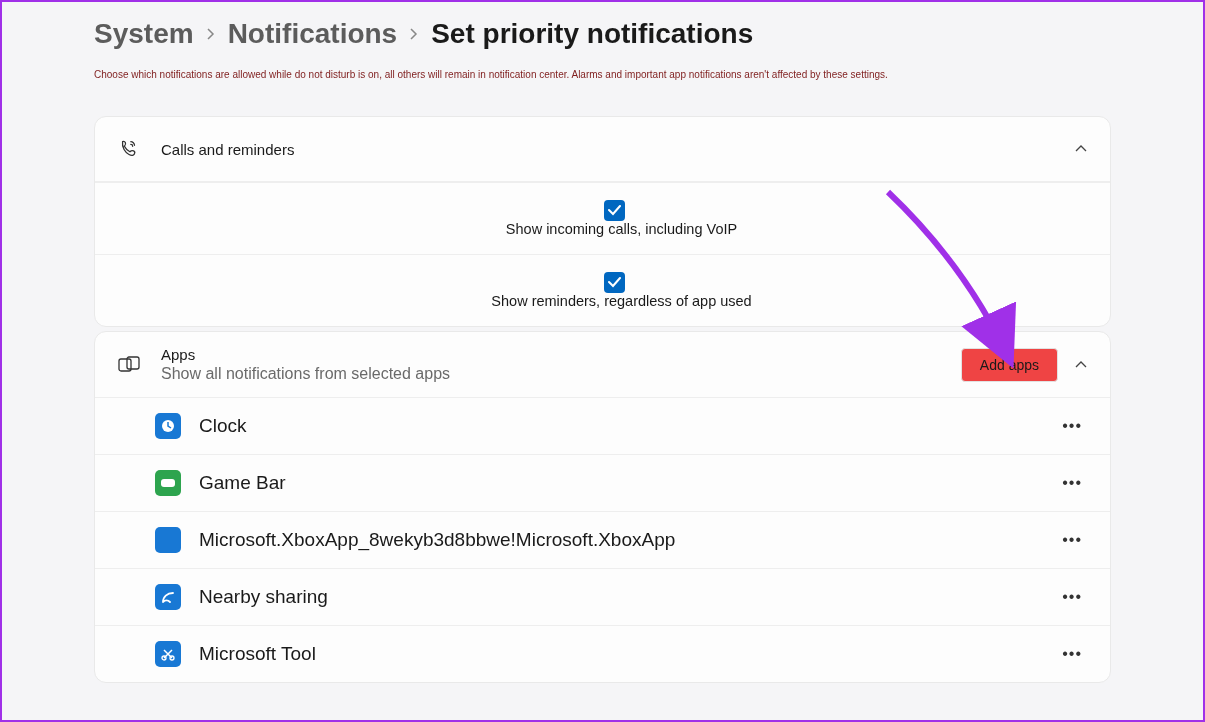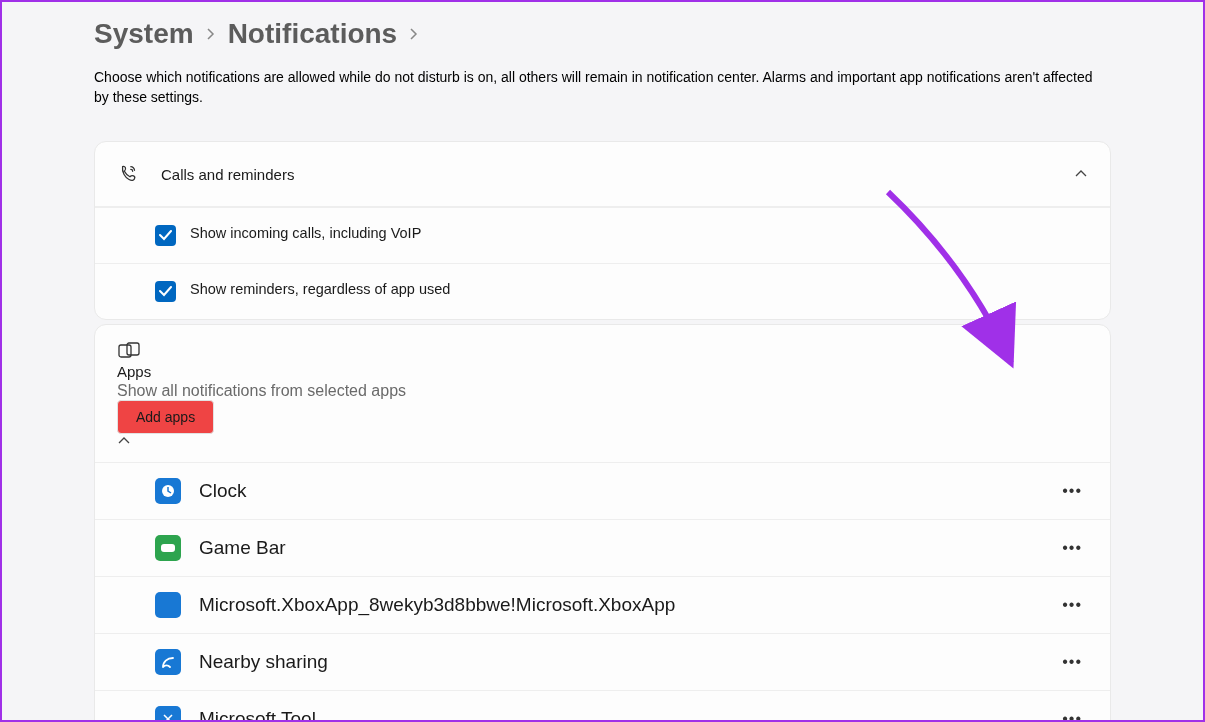--- a/index.html
+++ b/index.html
@@ -34,22 +34,22 @@
   .bc-sep {
     font-size: 20px;
     color: #888;
   }
   .bc-current {
     font-size: 28px;
     color: #1a1a1a;
     font-weight: 600;
   }
   .description {
-    font-size: 14px;
-    color: #000000;
+    font-size: 10px;
+    color: #7f1d1d;
     line-height: 1.4;
     margin-bottom: 34px;
   }
   .panel {
     background: #fdfdfd;
     border: 1px solid #e9e9e9;
     border-radius: 12px;
     margin-bottom: 4px;
   }
   .panel-header {
@@ -80,45 +80,45 @@
   }
   .chevron {
     width: 14px;
     height: 14px;
     display: flex;
     align-items: center;
     justify-content: center;
   }
   .check-row {
     display: flex;
-    align-items: flex-start;
+    align-items: center;
     padding: 17px 22px 17px 60px;
     border-top: 1px solid #eee;
+    flex-direction: column;
   }
   .checkbox {
     width: 21px;
     height: 21px;
     background: #0067c0;
     border-radius: 4px;
     display: flex;
     align-items: center;
     justify-content: center;
     margin-right: 14px;
     cursor: pointer;
   }
   .check-label {
     font-size: 14.5px;
     color: #1a1a1a;
   }
   .apps-header {
     display: flex;
-    align-items: flex-start;
+    align-items: center;
     padding: 14px 22px;
     cursor: pointer;
-    flex-direction: column;
   }
   .apps-title-block {
     flex: 1;
   }
   .add-apps-btn {
     background: #ef4444;
     border: 1px solid #e2e2e2;
     border-radius: 4px;
     padding: 8px 18px;
     font-size: 14px;
@@ -172,20 +172,21 @@
       <svg width="10" height="14" viewBox="0 0 10 14">
           <path d="M2 2 L7 7 L2 12" stroke="#888" stroke-width="1.5" fill="none"></path>
         </svg>
     </span>
     <span class="bc-item">Notifications</span>
     <span class="bc-sep">
       <svg width="10" height="14" viewBox="0 0 10 14">
           <path d="M2 2 L7 7 L2 12" stroke="#888" stroke-width="1.5" fill="none"></path>
         </svg>
     </span>
+    <span class="bc-current">Set priority notifications</span>
   </div>
 
   <p class="description">Choose which notifications are allowed while do not disturb is on, all others will remain in notification center. Alarms and important app notifications aren't affected by these settings.</p>
 
   <div class="panel">
     <div class="panel-header">
       <span class="panel-icon">
         <svg width="22" height="22" viewBox="0 0 24 24" fill="none" stroke="#333" stroke-width="1.4">
           <path d="M5 4 C5 4 7 3 8 5 C9 7 8 8 7 9 C7 9 9 13 13 15 C14 14 15 13 17 14 C19 15 18 17 18 17 C18 18 16 20 12 18 C8 16 4 10 5 4 Z"></path>
           <path d="M14 4 C16 4 18 6 18 8" stroke-linecap="round"></path>

